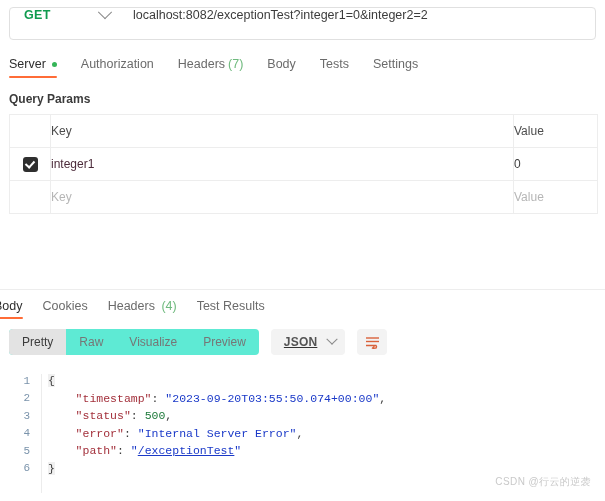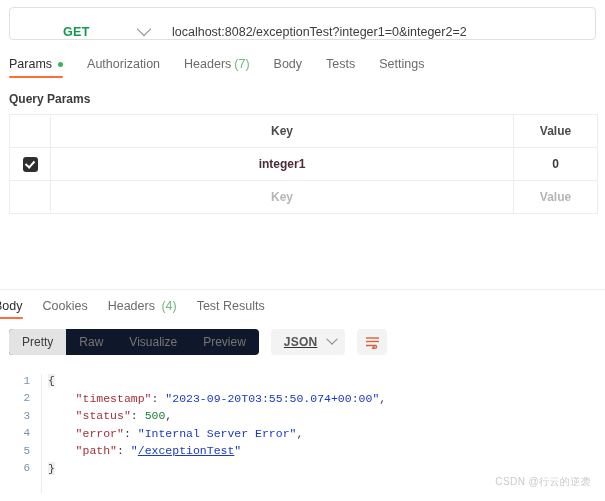--- a/index.html
+++ b/index.html
@@ -18,23 +18,22 @@
   }
 
   
   .url-bar {
     margin: 7px 9px 0 9px;
     height: 33px;
     border: 1px solid #e0e0e0;
     border-radius: 4px;
     background: #ffffff;
     display: flex;
-    align-items: flex-end;
+    align-items: flex-start;
     box-sizing: border-box;
-    padding-left: 39px;
   }
   .method-select {
     display: flex;
     align-items: center;
     padding: 0 10px 0 14px;
     min-width: 86px;
     justify-content: space-between;
     cursor: pointer;
   }
   .method-label {
@@ -118,22 +117,22 @@
   table.params {
     border-collapse: collapse;
     margin-left: 9px;
     width: 588px;
     table-layout: fixed;
   }
   table.params td, table.params th {
     border: 1px solid #ededed;
     height: 32px;
     padding: 0;
-    font-weight: bold;
-    text-align: center;
+    font-weight: normal;
+    text-align: left;
     vertical-align: middle;
     font-size: 12px;
   }
   .col-check { width: 41px; }
   .col-key   { width: 463px; }
   .col-val   { width: 84px; }
   th.hdr {
     color: #4c4c4c;
     font-weight: bold;
     font-size: 12px;
@@ -206,21 +205,21 @@
   
   .view-toolbar {
     position: absolute;
     top: 329px;
     left: 9px;
     display: flex;
     align-items: center;
   }
   .seg-group {
     display: flex;
-    background: #0f172a;
+    background: #5eead4;
     border-radius: 4px;
     overflow: hidden;
     height: 26px;
     justify-content: space-between;
   }
   .seg {
     padding: 0 13px;
     display: flex;
     align-items: center;
     font-size: 12px;
@@ -330,21 +329,21 @@
   <div class="method-select">
     <span class="method-label">GET</span>
     <span class="chevron"></span>
   </div>
   <div class="url-divider"></div>
   <div class="url-input">localhost:8082/exceptionTest?integer1=0&amp;integer2=2</div>
 </div>
 
 <div class="req-tabs" id="req-tabs">
     <div class="req-tab active">
-      <span>Params</span>
+      <span>Server</span>
       <span class="tab-dot"></span>
     </div>
     <div class="req-tab">
       <span>Authorization</span>
     </div>
     <div class="req-tab">
       <span>Headers</span>
       <span class="tab-count">(7)</span>
     </div>
     <div class="req-tab">

